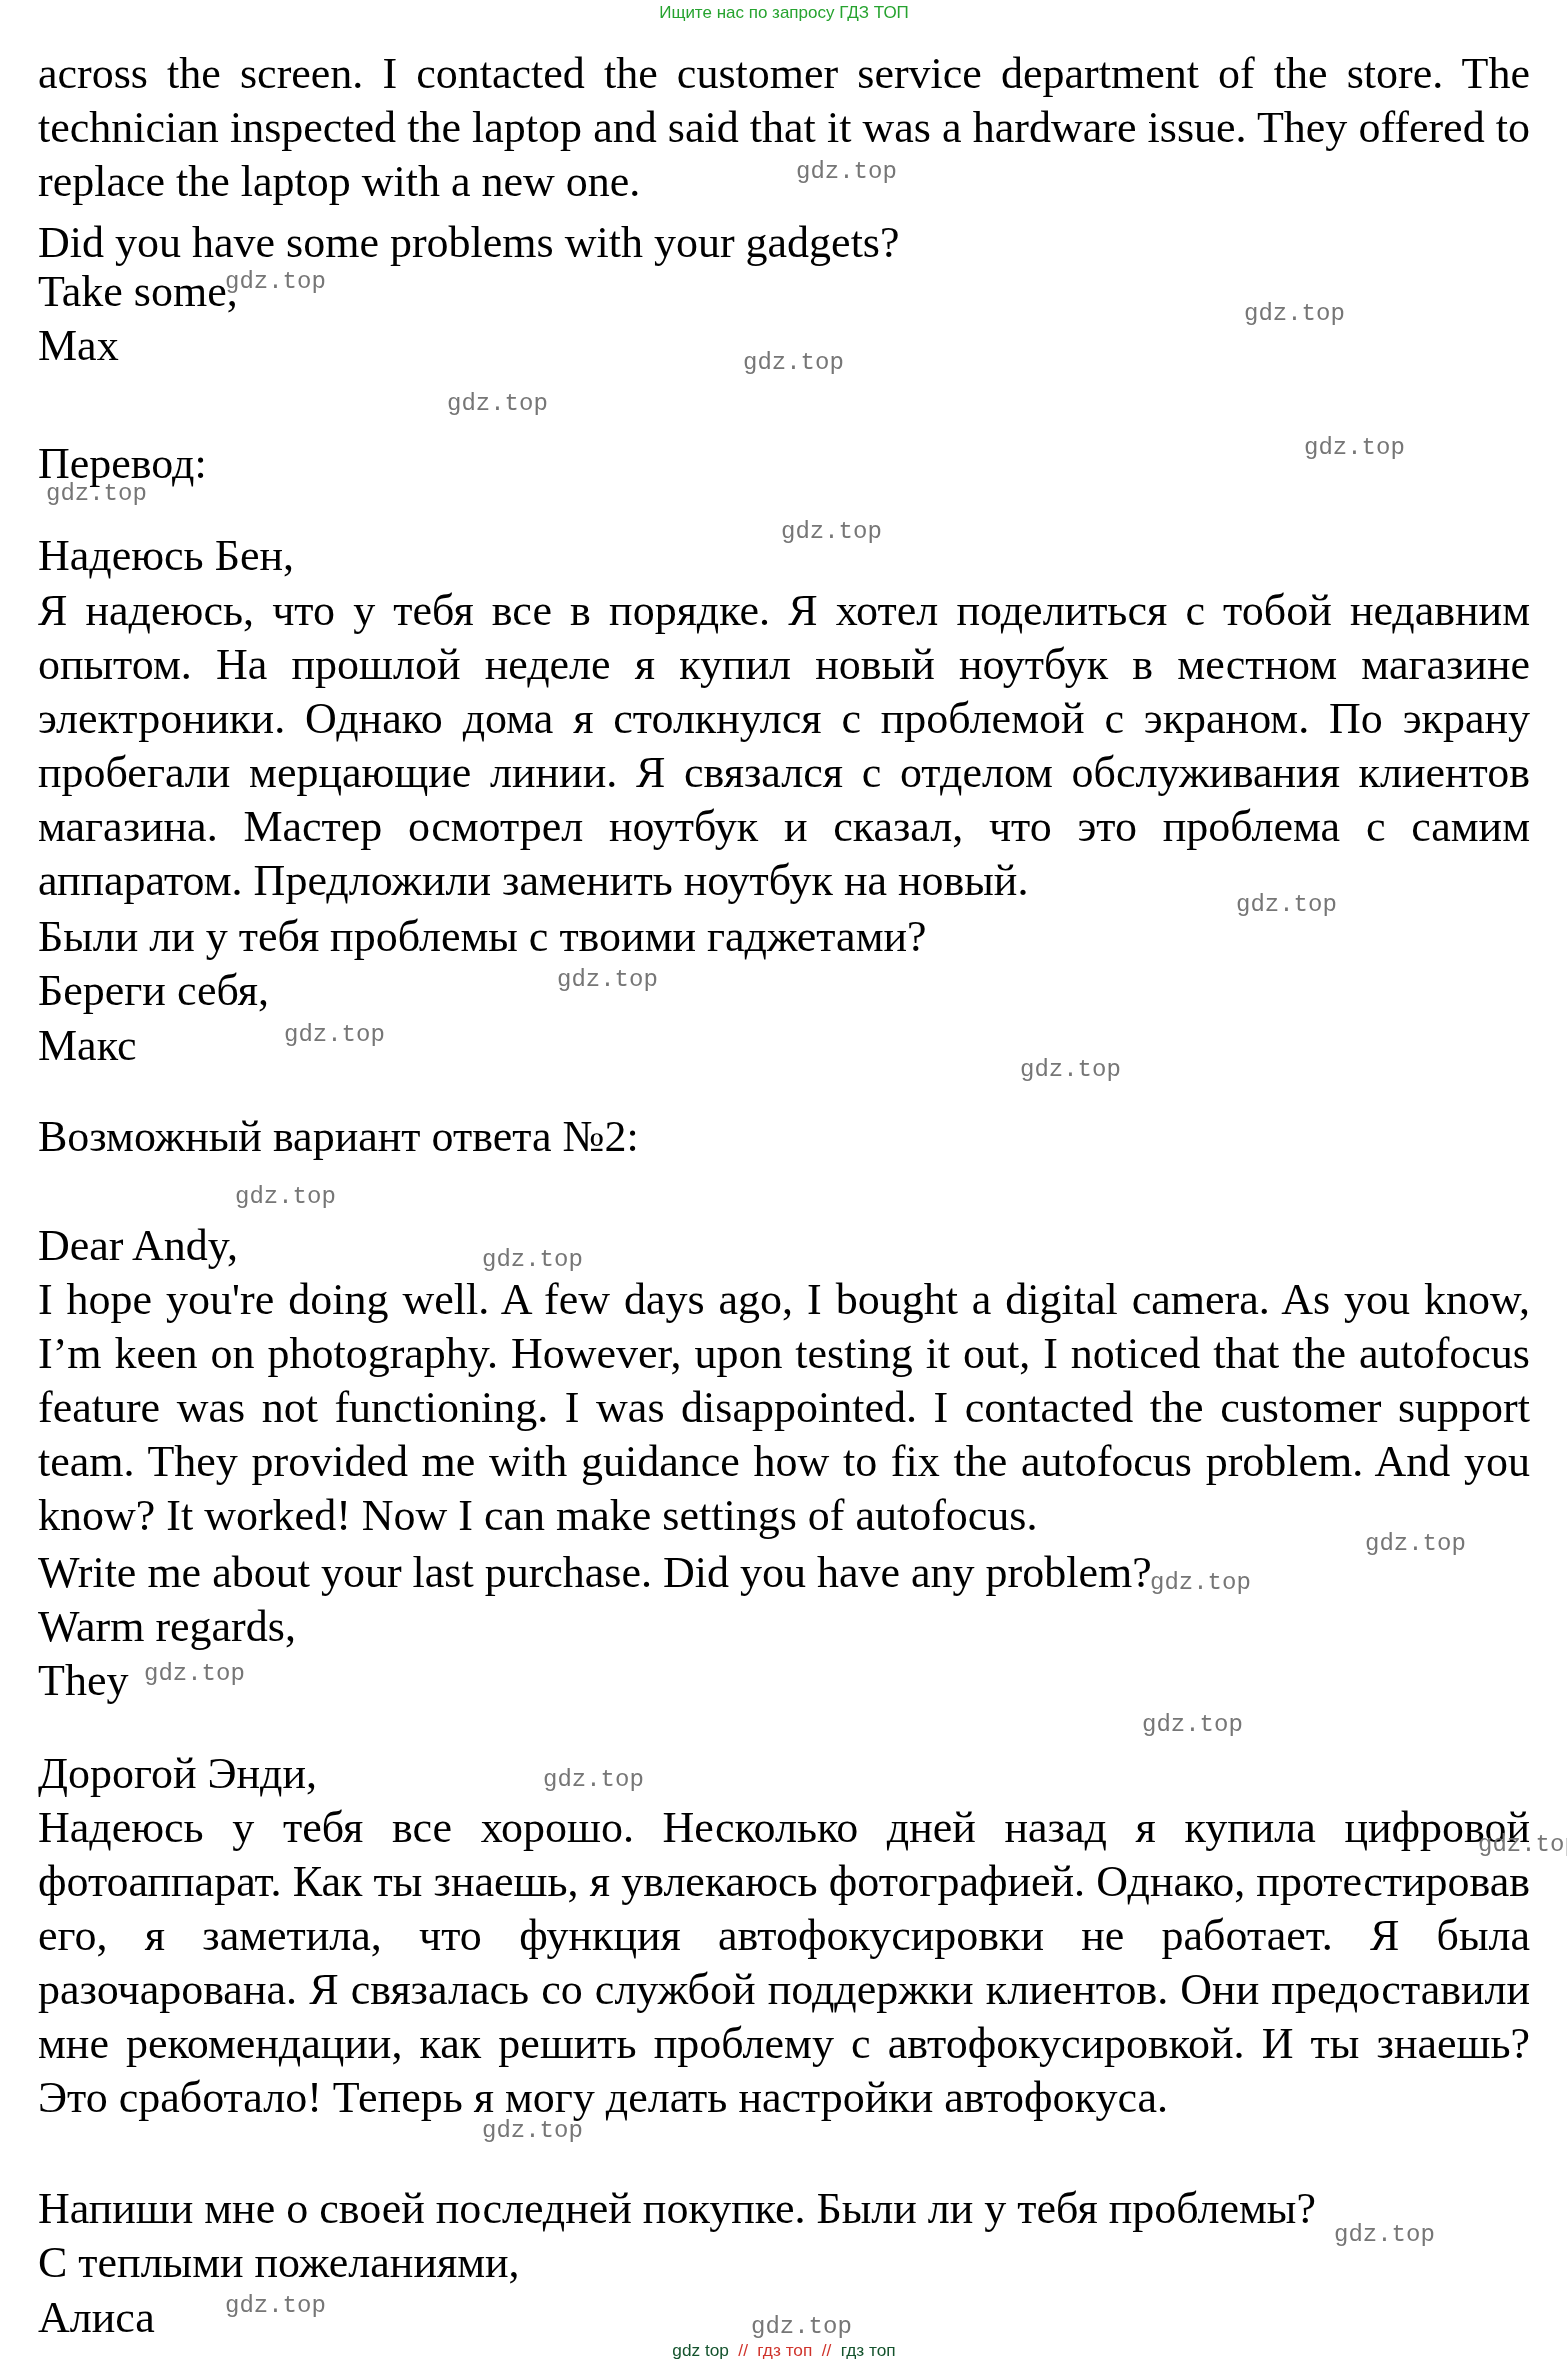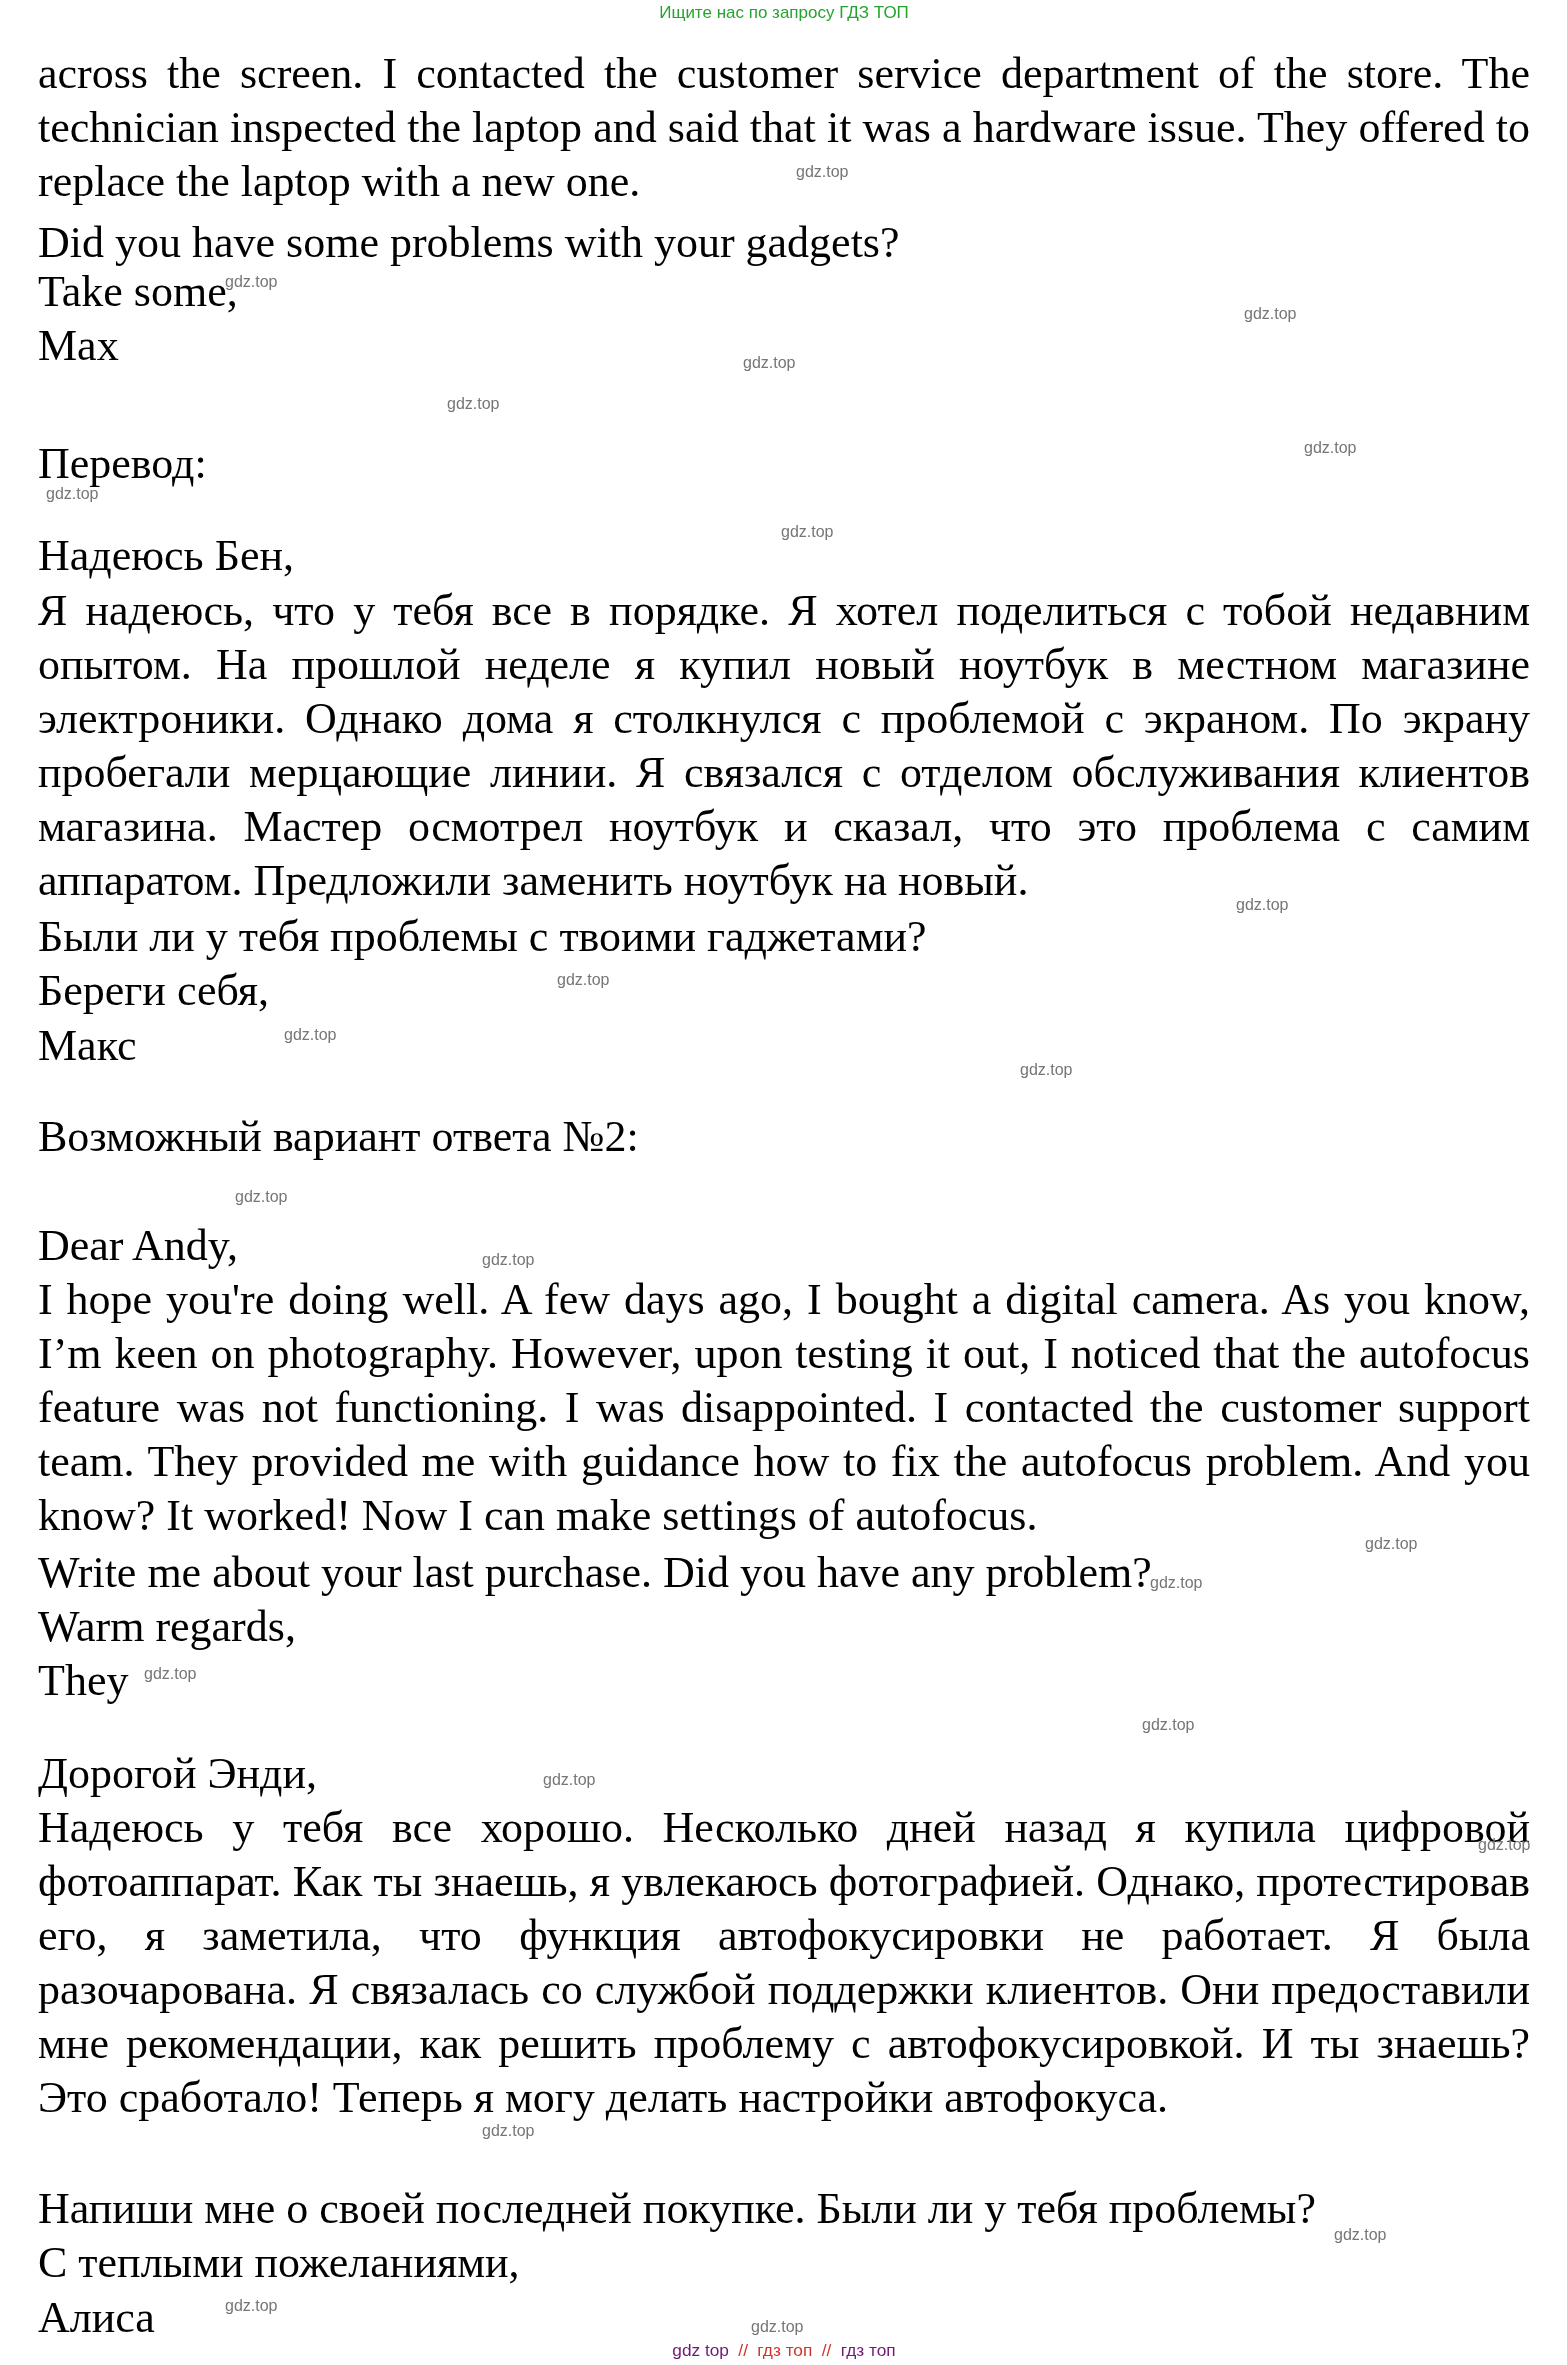--- a/index.html
+++ b/index.html
@@ -18,22 +18,22 @@
     width: 1492px;
     margin: 0;
     font-size: 44px;
     line-height: 54px;
     color: #000000;
     font-family: "Liberation Serif", serif;
   }
   .justify { text-align: justify; }
   .wm {
     position: absolute;
-    font-family: Liberation Sans, sans-serif;
-    font-size: 16px;
+    font-family: Liberation Mono, monospace;
+    font-size: 24px;
     line-height: 20.5px;
     color: #767676;
     white-space: nowrap;
   }
   .top-banner {
     position: absolute;
     top: 3.2px;
     left: 0;
     width: 100%;
     text-align: center;
@@ -44,21 +44,21 @@
   .bottom-banner {
     position: absolute;
     top: 2340px;
     left: 0;
     width: 100%;
     text-align: center;
     font-family: "Liberation Sans", sans-serif;
     font-size: 17.3px;
   }
   .bottom-banner span { margin: 0 4.7px; }
-  .bottom-banner [data-color="green"] { color: #701a75; }
+  .bottom-banner [data-color="green"] { color: #14532d; }
   .bottom-banner [data-color="red"] { color: #d0342c; }
 </style>
 </head>
 <body>
 
 <div class="top-banner">Ищите нас по запросу ГДЗ ТОП</div>
 
 <p class="t justify" style="top:47px">across the screen. I contacted the customer service department of the store. The technician inspected the laptop and said that it was a hardware issue. They offered to replace the laptop with a new one.</p>
 <p class="t" style="top:216px">Did you have some problems with your gadgets?</p>
 <p class="t" style="top:265px">Take some,</p>

